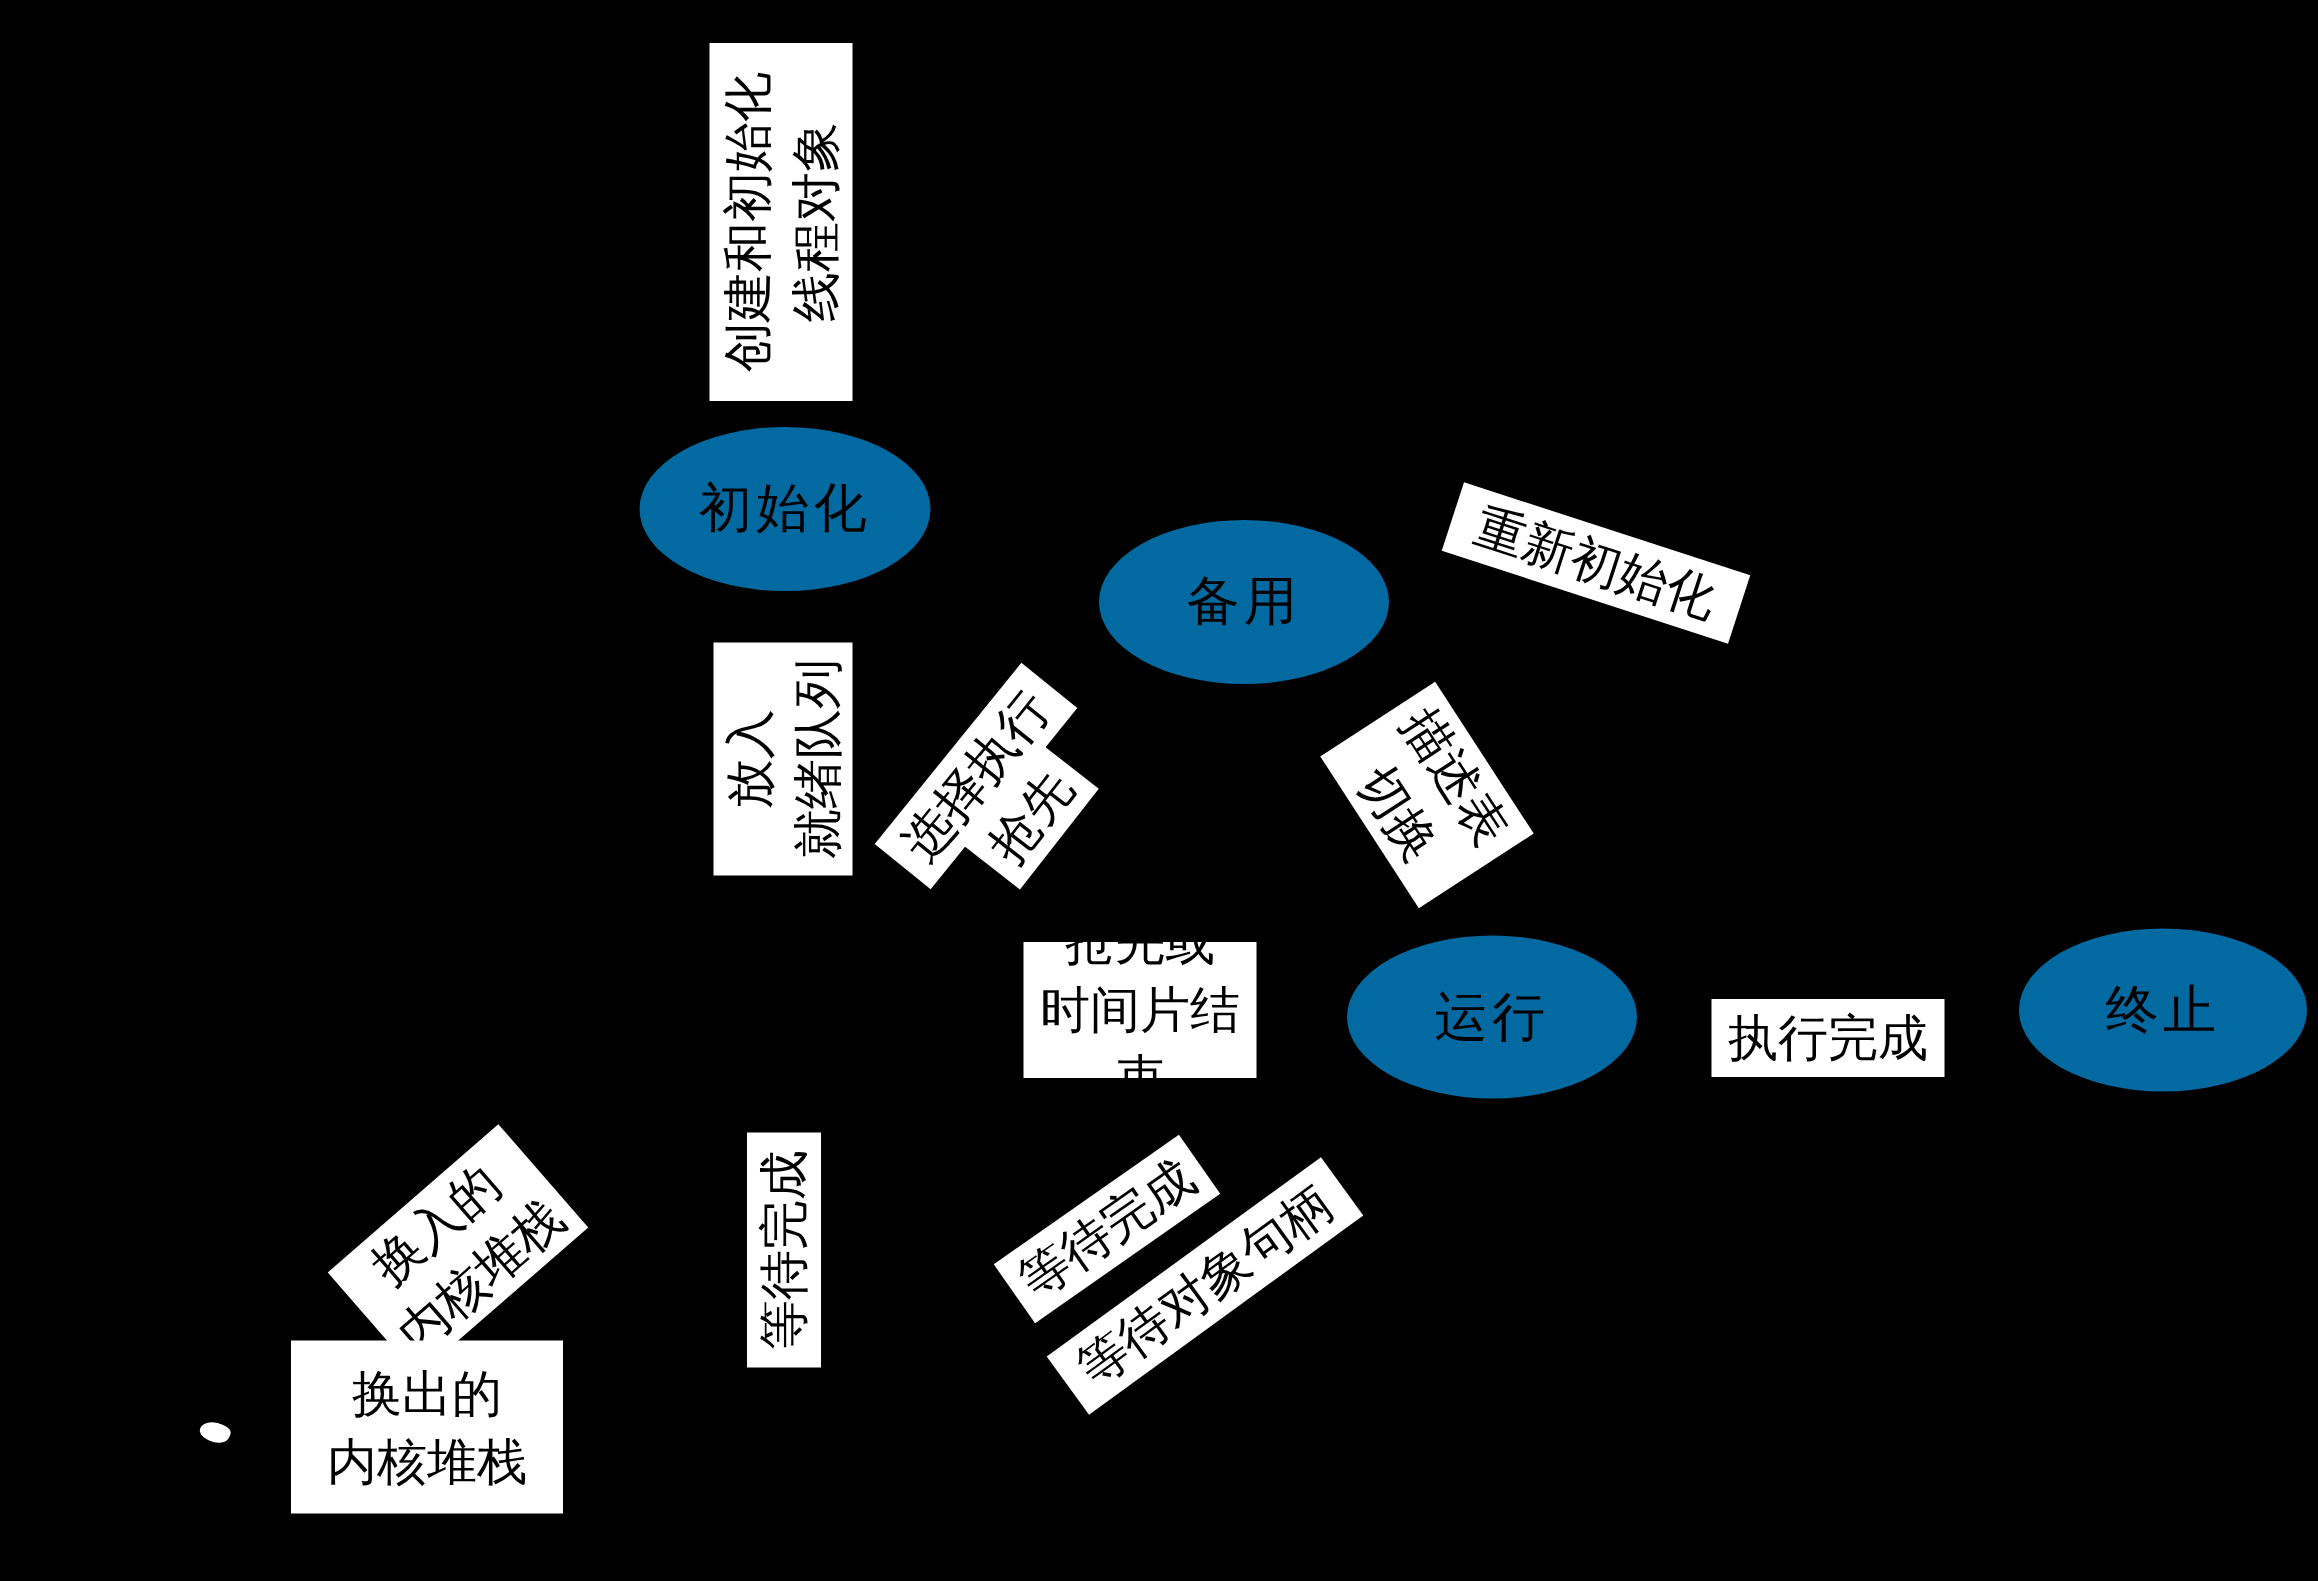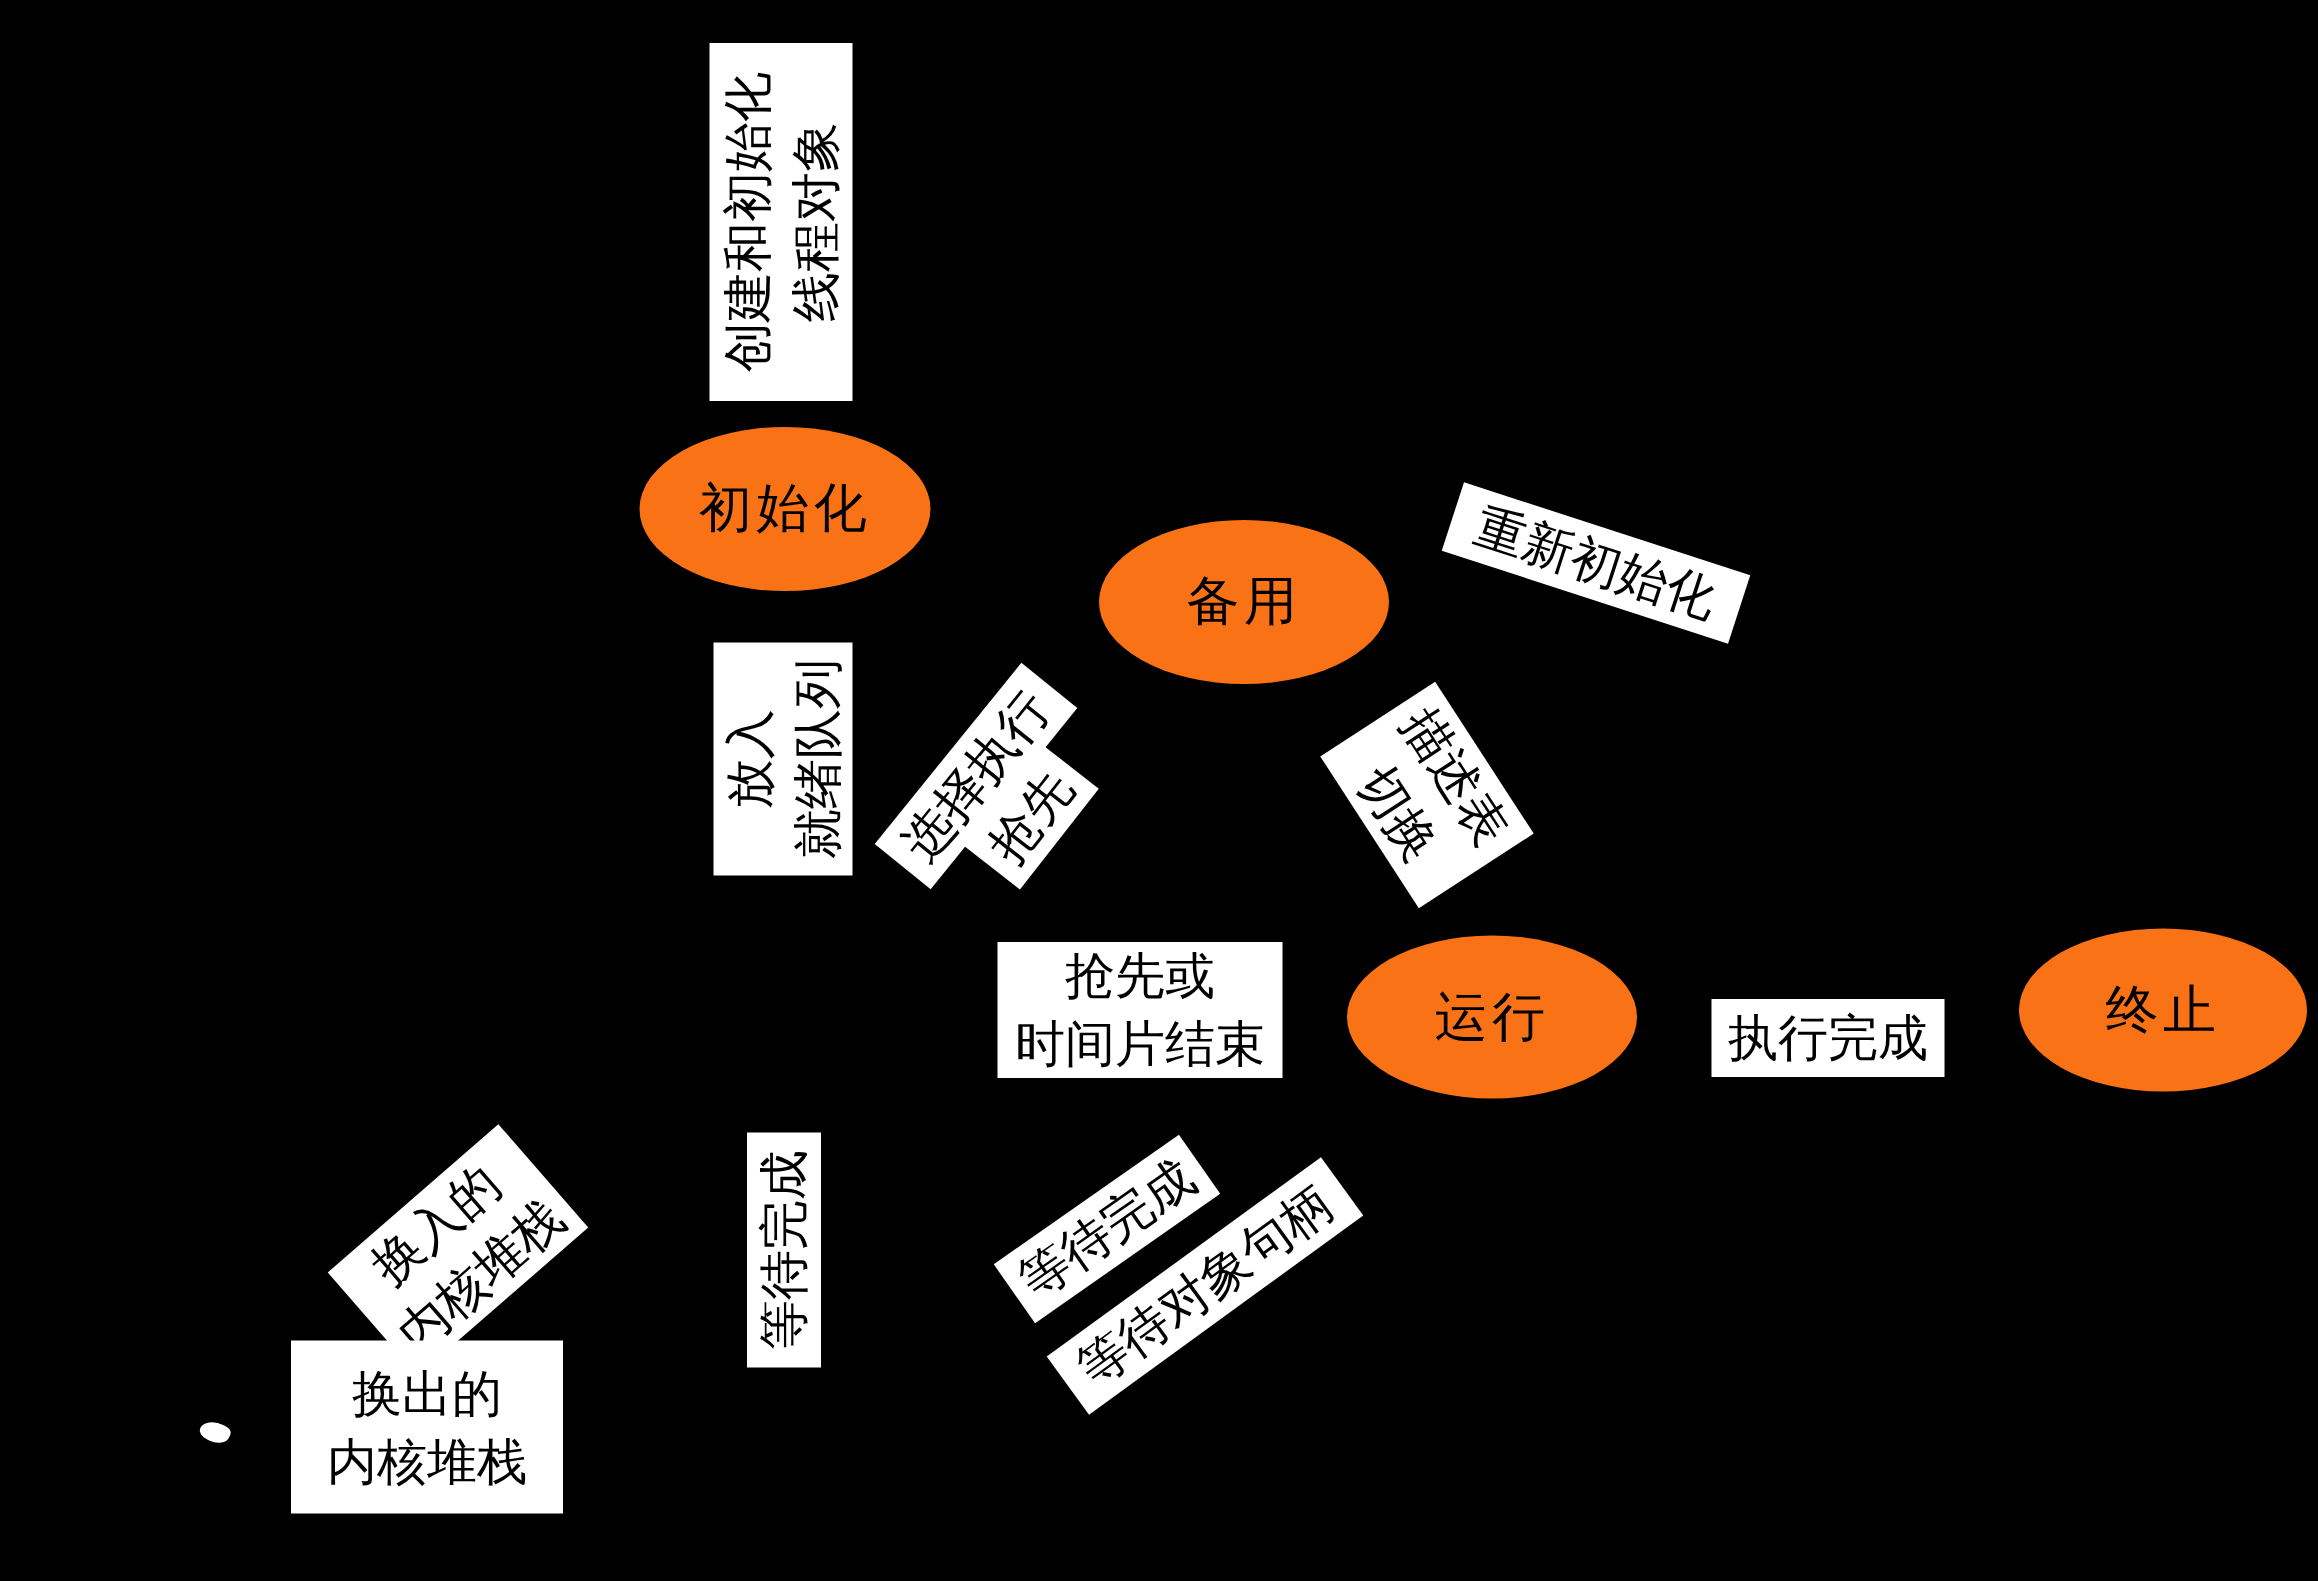--- a/index.html
+++ b/index.html
@@ -5,21 +5,21 @@
   html,body{margin:0;padding:0;background:#000;}
   #canvas{
     position:relative;
     width:2319px;height:1582px;
     background:#000;
     overflow:hidden;
     font-family:"Liberation Serif","DejaVu Serif",serif;
   }
   .node{
     position:absolute;
-    background:#f97316;
+    background:#0369a1;
     color:#000;
     border-radius:50%;
     display:flex;align-items:center;justify-content:center;
     text-align:center;
     font-size:53px;
     letter-spacing:4.5px;
     transform:translate(-50%,-50%) rotate(var(--rot,0deg));
   }
   .label{
     position:absolute;
@@ -63,21 +63,21 @@
 
   <div class="label" style="left:976px;top:776px;width:233px;height:72px;--rot:-51deg;">选择执行</div>
 
   <div class="label" style="left:1031px;top:817px;width:128px;height:72px;--rot:-52deg;">抢先</div>
 
   <div class="label" style="left:1596px;top:563px;width:301px;height:72px;--rot:18deg;">重新初始化</div>
 
   <div class="label" style="left:1427px;top:795px;width:181px;height:137px;--rot:57deg;">描述表
 切换</div>
 
-  <div class="label" style="left:1140px;top:1010px;width:285px;height:136px;">抢先或
+  <div class="label" style="left:1140px;top:1010px;width:233px;height:136px;">抢先或
 时间片结束</div>
 
   <div class="label" style="left:1828px;top:1038px;width:233px;height:78px;">执行完成</div>
 
   <div class="label" style="left:784px;top:1250px;width:235px;height:74px;--rot:-90deg;">等待完成</div>
 
   <div class="label" style="left:458px;top:1250px;width:226px;height:137px;--rot:-41deg;">换入的
 内核堆栈</div>
 
   <div class="label" style="left:1107px;top:1229px;width:226px;height:72px;--rot:-35deg;">等待完成</div>

